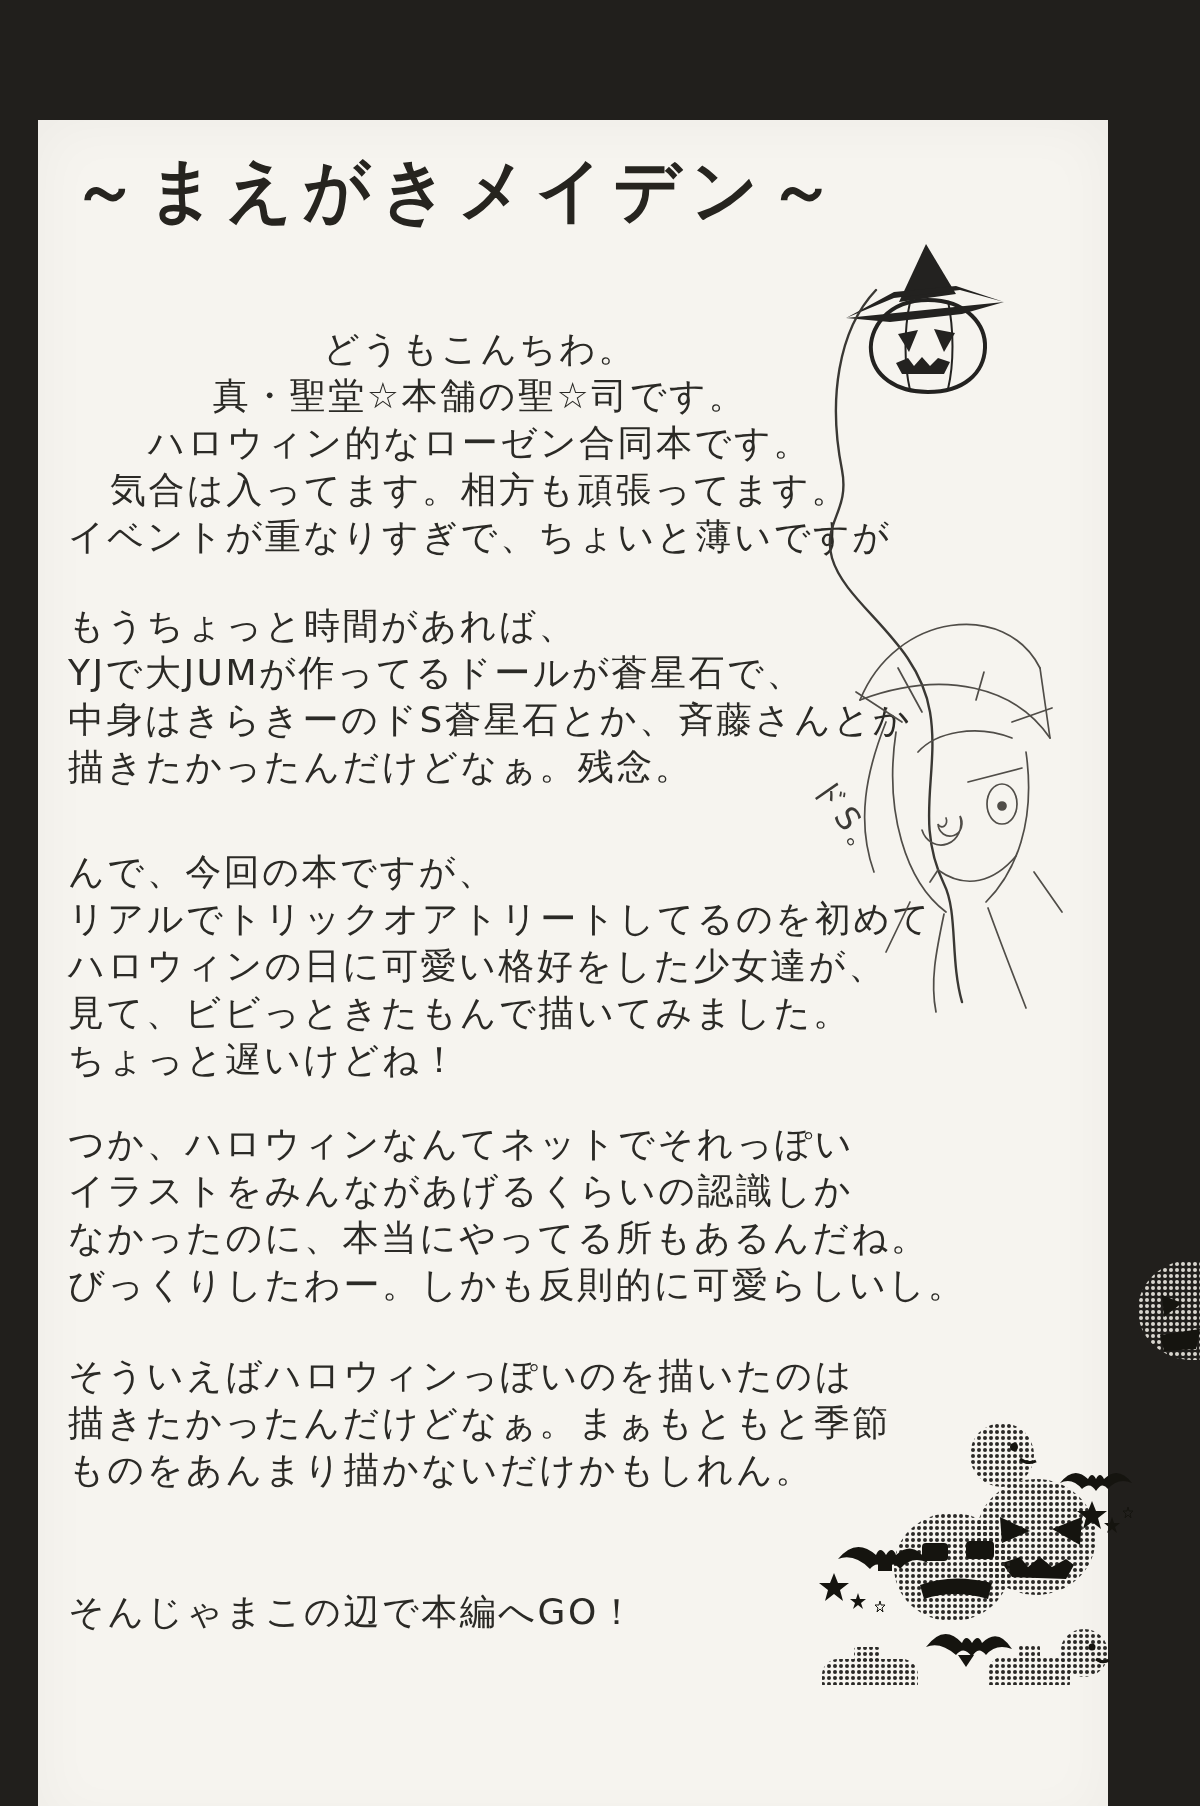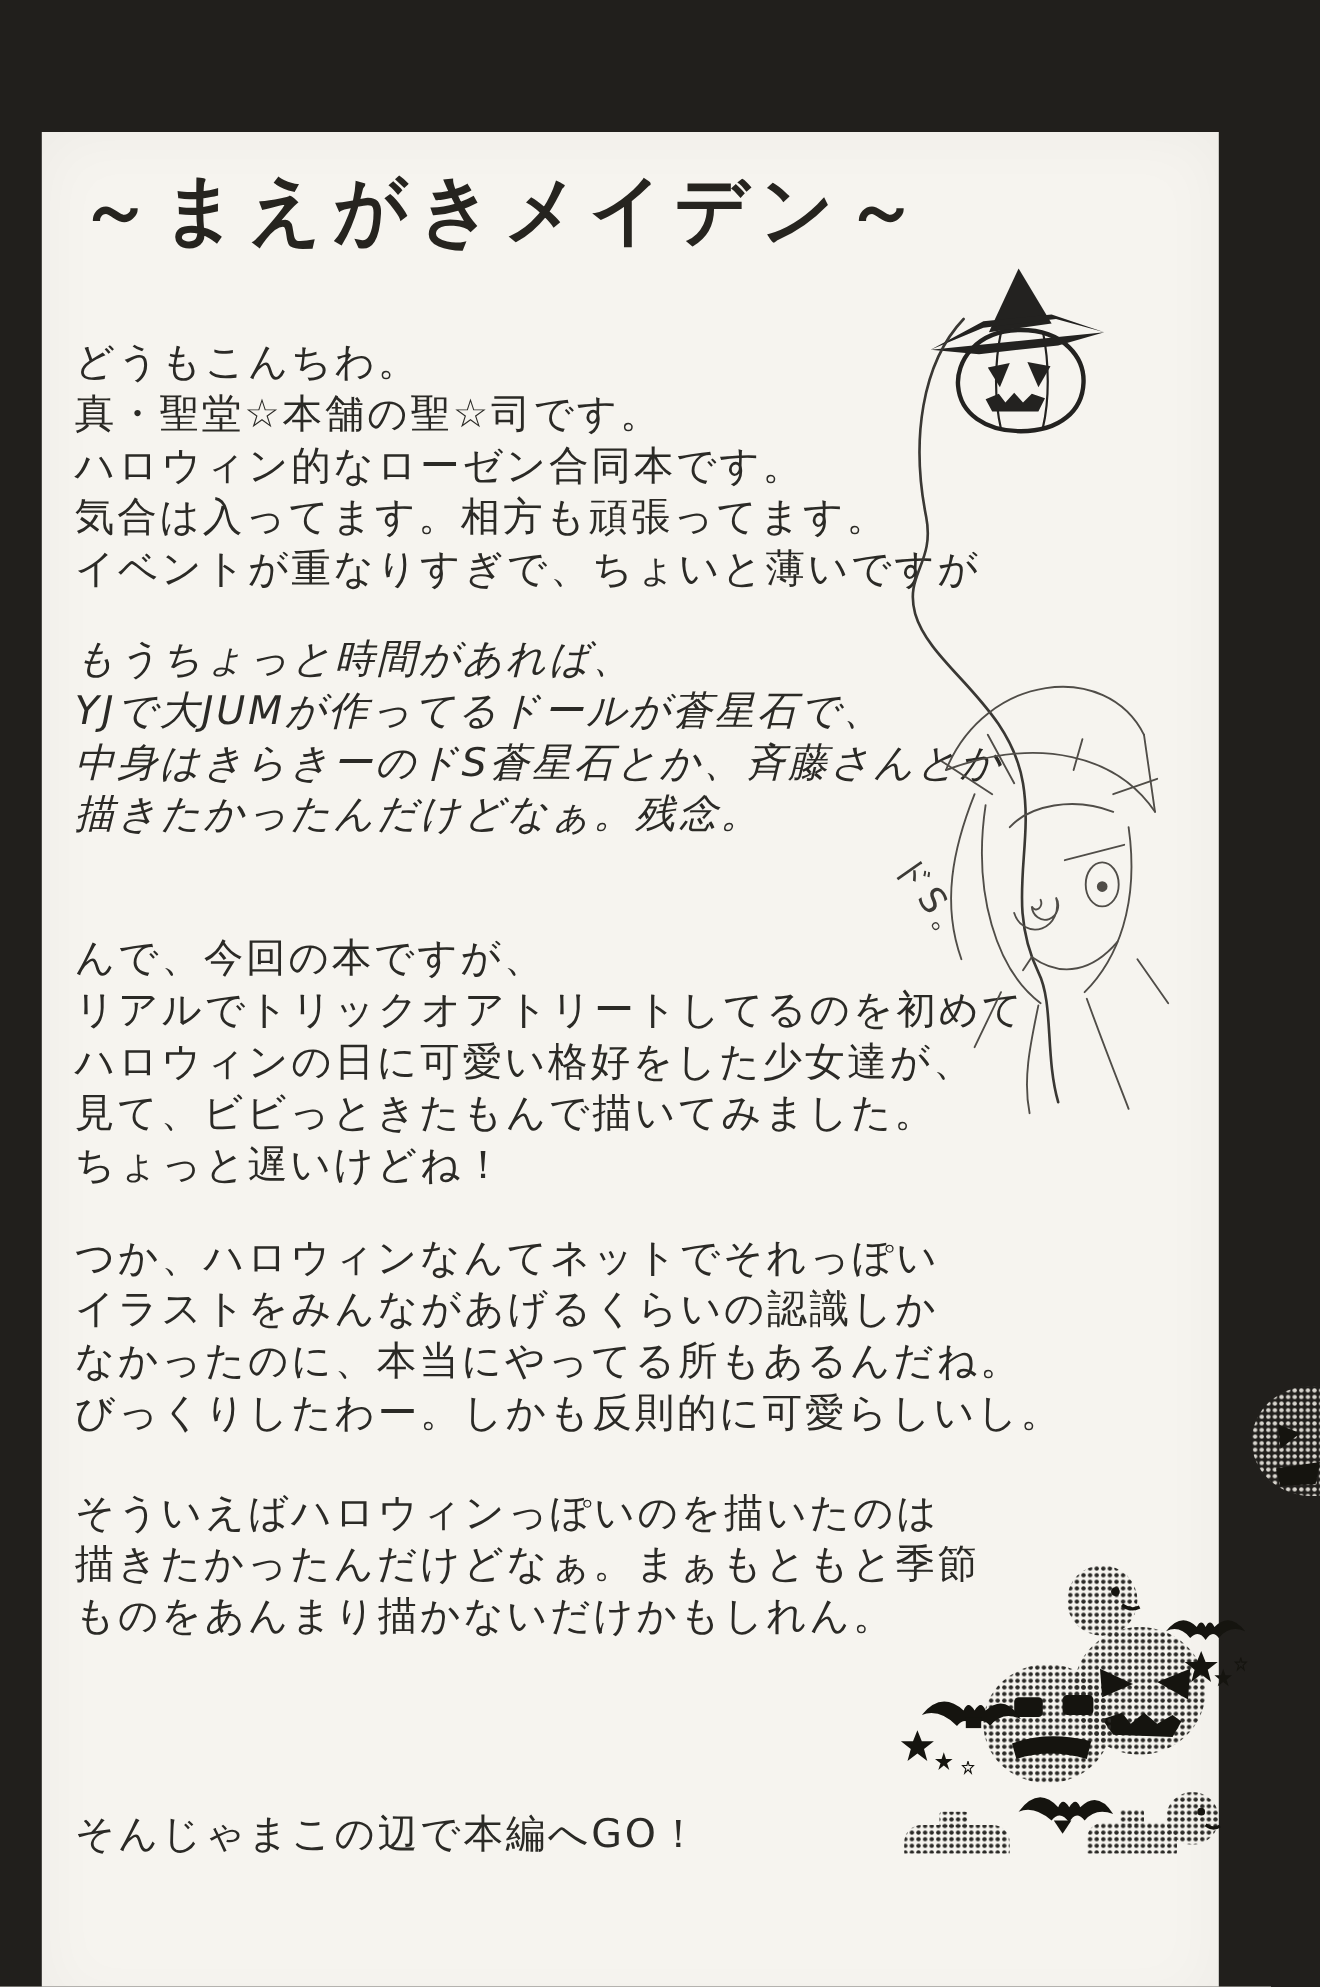--- a/index.html
+++ b/index.html
@@ -28,26 +28,26 @@
     transform:scaleY(1.06);
   }
   .para{
     position:absolute;left:30px;
     color:#2b2a26;
     font-size:36px;
     line-height:47px;
     letter-spacing:2.5px;
     white-space:nowrap;
   }
-  .p1{top:186px;}
-  .p2{top:456px;font-style:italic;}
+  .p1{top:205px;text-align:center;}
+  .p2{top:482px;}
   .p3{top:728px;}
   .p4{top:1000px;}
   .p5{top:1232px;}
-  .closing{top:1524px;}
+  .closing{top:1468px;}
   .doodle{position:absolute;}
   .sketch-caption{
     position:absolute;
     left:800px;top:648px;
     font-size:32px;
     color:#3c3a36;
     transform:rotate(55deg);
     transform-origin:left top;
     letter-spacing:4px;
     white-space:nowrap;

